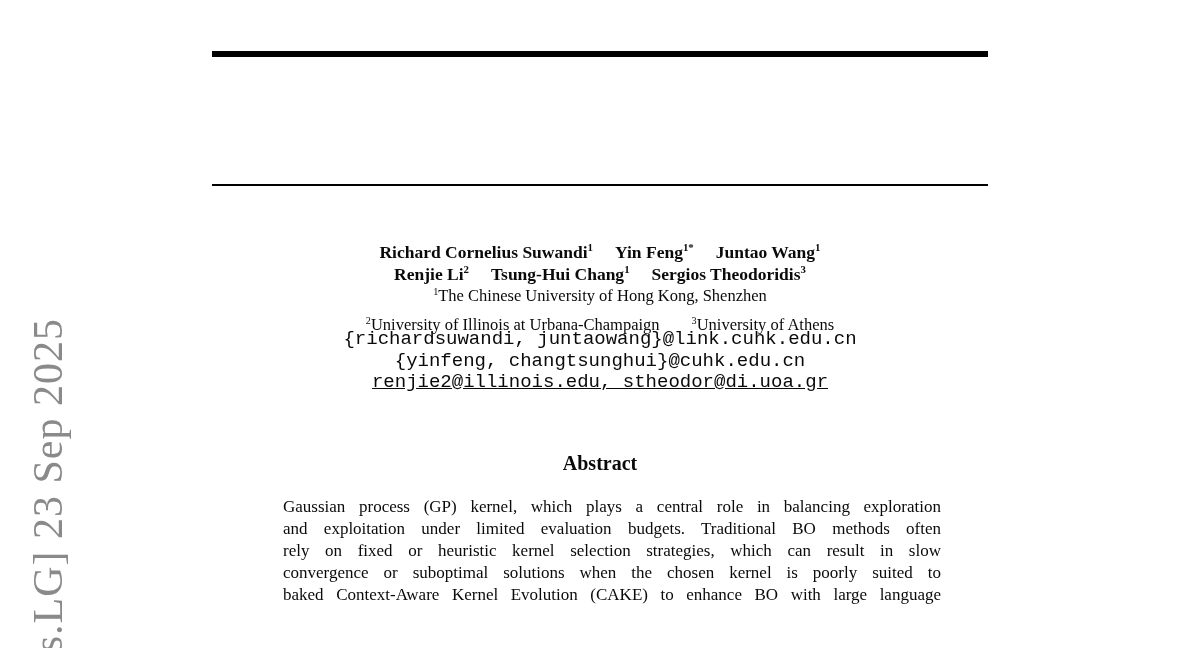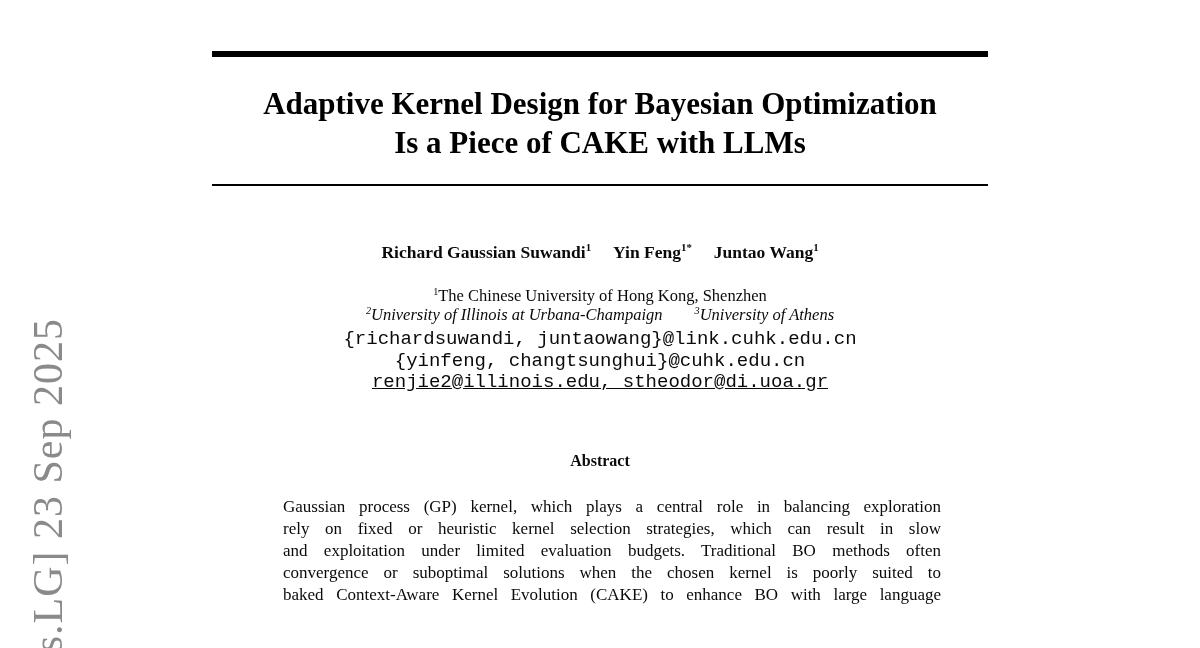--- a/index.html
+++ b/index.html
@@ -97,21 +97,21 @@
   }
 
   
   .abstract-heading {
     position: absolute;
     left: 212px;
     width: 776px;
     top: 452px;
     text-align: center;
     font-weight: bold;
-    font-size: 16px;
+    font-size: 20px;
   }
   .abstract-body {
     position: absolute;
     left: 283px;
     width: 658px;
     top: 496px;
     font-size: 17px;
   }
   .abstract-line {
     height: 22px;
@@ -124,47 +124,46 @@
 </style>
 </head>
 <body>
 
 <div class="page">
 
   <div class="arxiv-stamp" style="color: rgb(138, 138, 138);">cs.LG] 23 Sep 2025</div>
 
   <div class="rule-thick"></div>
 
-  <div class="paper-title">
-    <div>Adaptive Kernel Design for Bayesian Optimization</div>
-    <div>Is a Piece of CAKE with LLMs</div>
-  </div>
 
   <div class="rule-thin"></div>
 
   <div class="center-col authors-row" style="top:241px;">
-    <span class="author"><span>Richard Gaussian Suwandi</span><sup>1</sup></span><span class="author"><span>Yin Feng</span><sup>1*</sup></span><span class="author"><span>Juntao Wang</span><sup>1</sup></span>
+    <span class="author"><span>Richard Cornelius Suwandi</span><sup>1</sup></span><span class="author"><span>Yin Feng</span><sup>1*</sup></span><span class="author"><span>Juntao Wang</span><sup>1</sup></span>
   </div>
 
+  <div class="center-col authors-row" style="top:263px;">
+    <span class="author"><span>Renjie Li</span><sup>2</sup></span><span class="author"><span>Tsung-Hui Chang</span><sup>1</sup></span><span class="author"><span>Sergios Theodoridis</span><sup>3</sup></span>
+  </div>
 
   <div class="center-col affil-row" style="top:285px;">
     <sup>1</sup><span>The Chinese University of Hong Kong, Shenzhen</span>
   </div>
 
-  <div class="center-col affil-row" style="top:304px;font-style:italic;">
+  <div class="center-col affil-row" style="top:314px;">
     <span><sup>2</sup><span>University of Illinois at Urbana-Champaign</span></span><span class="affil-gap"><sup>3</sup><span>University of Athens</span></span>
   </div>
 
   <div class="center-col email-row" style="top:329px;">{richardsuwandi, juntaowang}@link.cuhk.edu.cn</div>
   <div class="center-col email-row" style="top:351px;">{yinfeng, changtsunghui}@cuhk.edu.cn</div>
   <div class="center-col email-row" style="top:372px;text-decoration:underline;">renjie2@illinois.edu, stheodor@di.uoa.gr</div>
 
   <div class="abstract-heading">Abstract</div>
 
   <div class="abstract-body">
     <div class="abstract-line">Gaussian process (GP) kernel, which plays a central role in balancing exploration</div>
+    <div class="abstract-line">and exploitation under limited evaluation budgets. Traditional BO methods often</div>
     <div class="abstract-line">rely on fixed or heuristic kernel selection strategies, which can result in slow</div>
-    <div class="abstract-line">and exploitation under limited evaluation budgets. Traditional BO methods often</div>
     <div class="abstract-line">convergence or suboptimal solutions when the chosen kernel is poorly suited to</div>
     <div class="abstract-line">baked Context-Aware Kernel Evolution (CAKE) to enhance BO with large language</div>
   </div>
 
 </div>
 
 </body></html>

